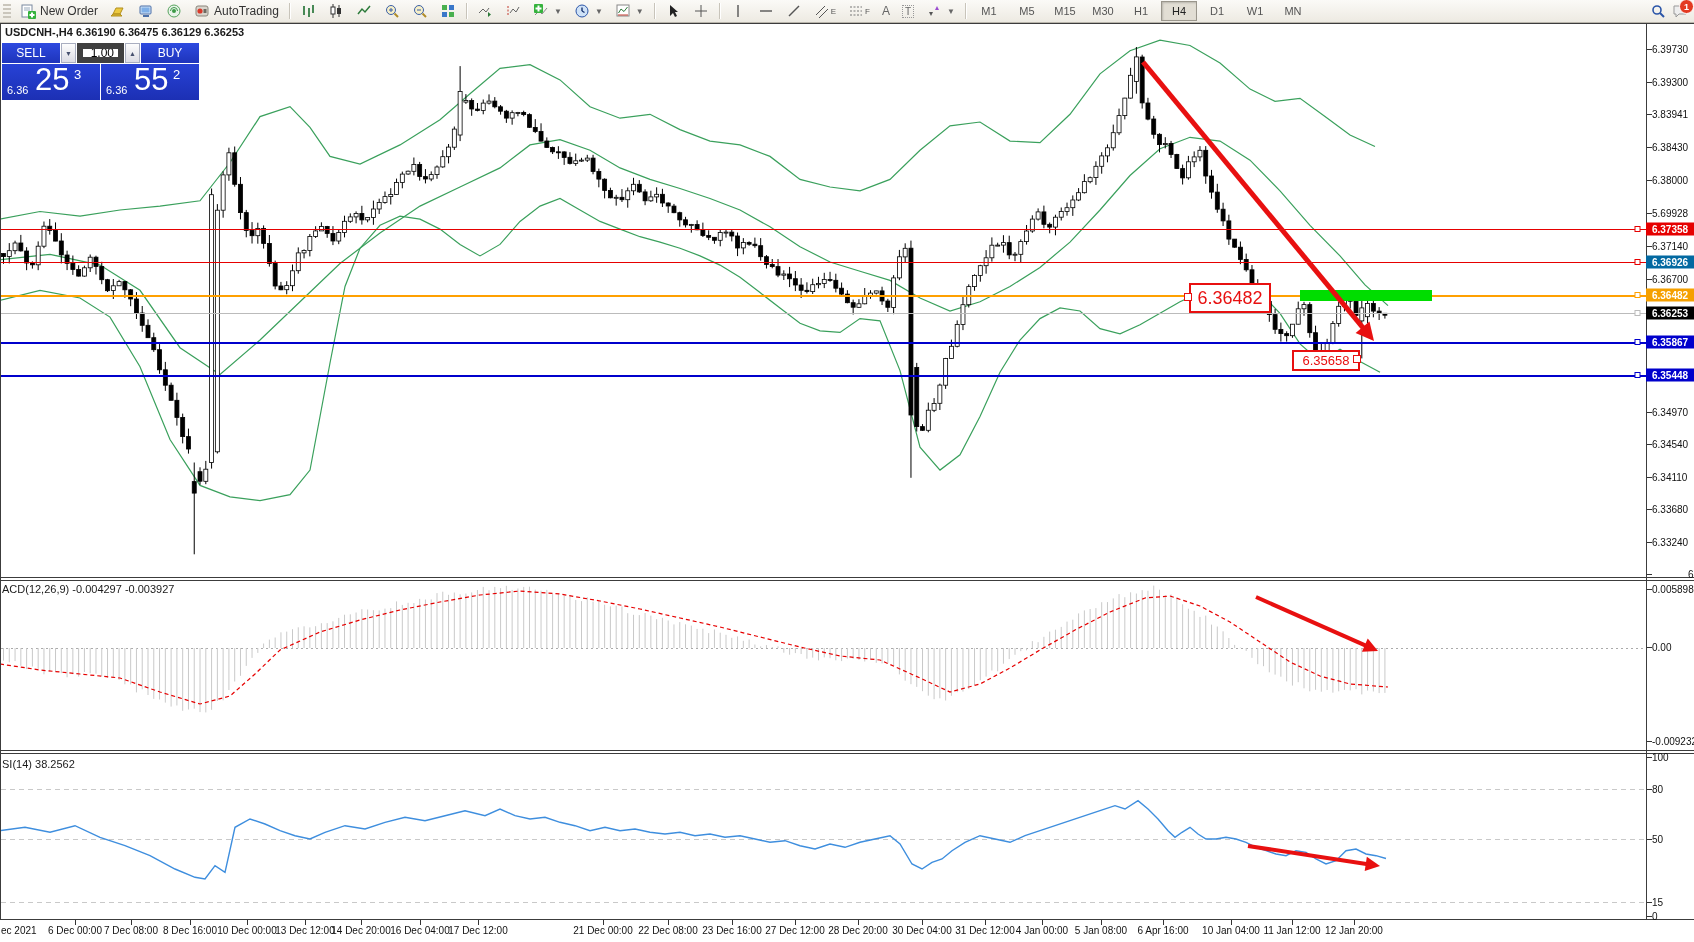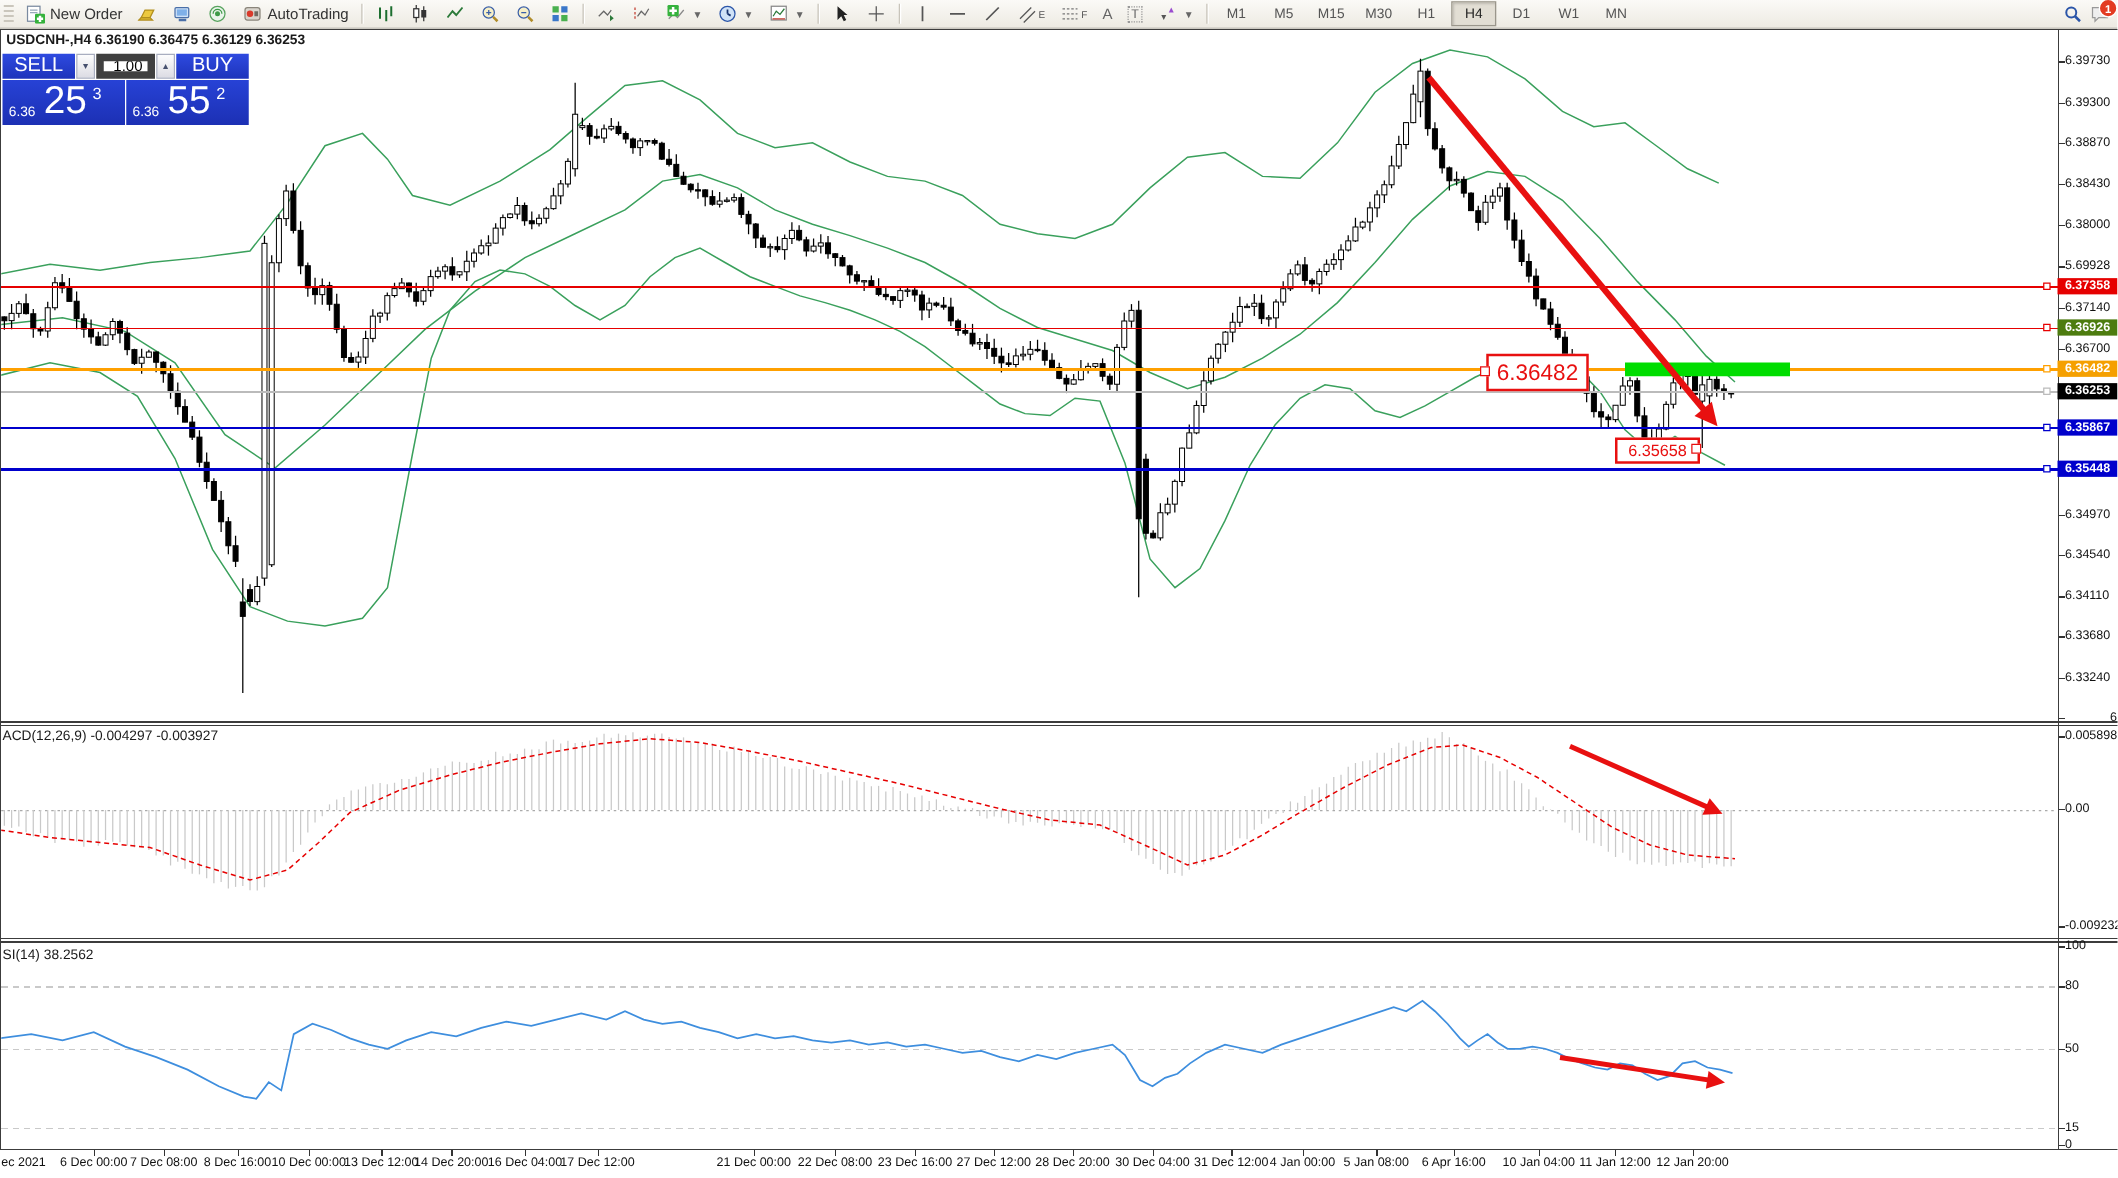--- a/index.html
+++ b/index.html
@@ -28,21 +28,21 @@
   .flag{position:absolute;left:1646px;width:48px;height:13px;transform:translateY(-50%);color:#fff;
     font-size:10px;font-weight:bold;text-align:center;line-height:13px;z-index:3;}
   .time-label{position:absolute;top:925px;font-size:10px;color:#111;transform:translateX(-50%);white-space:nowrap;}
   .panel-label{position:absolute;left:2px;font-size:11px;color:#1a1a1a;z-index:3;white-space:nowrap;}
   .anno{position:absolute;border:2px solid #e81010;color:#e81010;background:#fff;text-align:center;z-index:4;
     font-family:"Liberation Sans",sans-serif;display:flex;align-items:center;justify-content:center;}
   .anno-handle{position:absolute;width:6px;height:6px;background:#fff;border:1px solid #e81010;z-index:5;}
   
   #trade-panel{position:absolute;left:2px;top:43px;width:197px;height:58px;z-index:10;font-family:"Liberation Sans",sans-serif;}
   #tp-row1{display:flex;height:20px;gap:1px;}
-  .tp-btn{background:linear-gradient(#2e4ae0,#1e34bb);color:#fff;font-size:16px;display:flex;align-items:center;justify-content:center;width:58px;cursor:pointer;}
+  .tp-btn{background:linear-gradient(#2e4ae0,#1e34bb);color:#fff;font-size:12px;display:flex;align-items:center;justify-content:center;width:58px;cursor:pointer;}
   .tp-spin{width:15px;background:linear-gradient(#fdfdfd,#dcdce4);border:1px solid #a9aec0;box-sizing:border-box;color:#46506e;
     font-size:7px;display:flex;align-items:center;justify-content:center;cursor:pointer;}
   .tp-vol{flex:1;border:6px solid #404040;box-sizing:border-box;text-align:right;font-size:12px;padding-right:4px;color:#000;background:#fff;min-width:0;}
   #tp-row2{display:flex;height:36px;gap:1px;margin-top:1px;}
   .tp-price{flex:1;background:linear-gradient(#2742d6,#1c30b4);color:#fff;position:relative;cursor:pointer;}
   .tp-small{position:absolute;left:5px;bottom:4px;font-size:11px;}
   .tp-big{position:absolute;left:33px;top:-2px;font-size:31px;}
   .tp-sup{position:absolute;font-size:13px;top:3px;}
 </style>
 </head>
@@ -1138,36 +1138,36 @@
     </div>
   </div>
 </div>
 
 <div class="panel-label" style="top:583px;">ACD(12,26,9) -0.004297 -0.003927</div>
 <div class="panel-label" style="top:758px;">SI(14) 38.2562</div>
 
 <div id="price-axis" class="overlay">
     <div class="axis-label" style="top: 49px;">6.39730</div>
     <div class="axis-label" style="top: 82px;">6.39300</div>
-    <div class="axis-label" style="top: 114px;">6.38870</div>
+    <div class="axis-label" style="top: 114px;">3.83941</div>
     <div class="axis-label" style="top: 147px;">6.38430</div>
     <div class="axis-label" style="top: 180px;">6.38000</div>
     <div class="axis-label" style="top: 213px;">5.69928</div>
     <div class="axis-label" style="top: 246px;">6.37140</div>
     <div class="axis-label" style="top: 279px;">6.36700</div>
     <div class="axis-label" style="top: 412px;">6.34970</div>
     <div class="axis-label" style="top: 444px;">6.34540</div>
     <div class="axis-label" style="top: 477px;">6.34110</div>
     <div class="axis-label" style="top: 509px;">6.33680</div>
     <div class="axis-label" style="top: 542px;">6.33240</div>
     <div class="axis-label" style="top: 574px; padding-left: 36px;">6.32810</div>
   </div>
 <div id="flags" class="overlay">
     <div class="flag" style="top: 229px; background: rgb(230, 0, 0);">6.37358</div>
-    <div class="flag" style="top: 262px; background: #4d7c0f;">6.36926</div>
+    <div class="flag" style="top: 262px; background: #0369a1;">6.36926</div>
     <div class="flag" style="top: 295px; background: rgb(245, 160, 0);">6.36482</div>
     <div class="flag" style="top: 313px; background: rgb(0, 0, 0);">6.36253</div>
     <div class="flag" style="top: 342px; background: rgb(0, 0, 204);">6.35867</div>
     <div class="flag" style="top: 375px; background: rgb(0, 0, 204);">6.35448</div>
   </div>
 <div id="sub-axis" class="overlay">
     <div class="axis-label" style="top: 589px;">0.005898</div>
     <div class="axis-label" style="top: 647px;">0.00</div>
     <div class="axis-label" style="top: 741px;">-0.009232</div>
     <div class="axis-label" style="top: 757px;">100</div>

